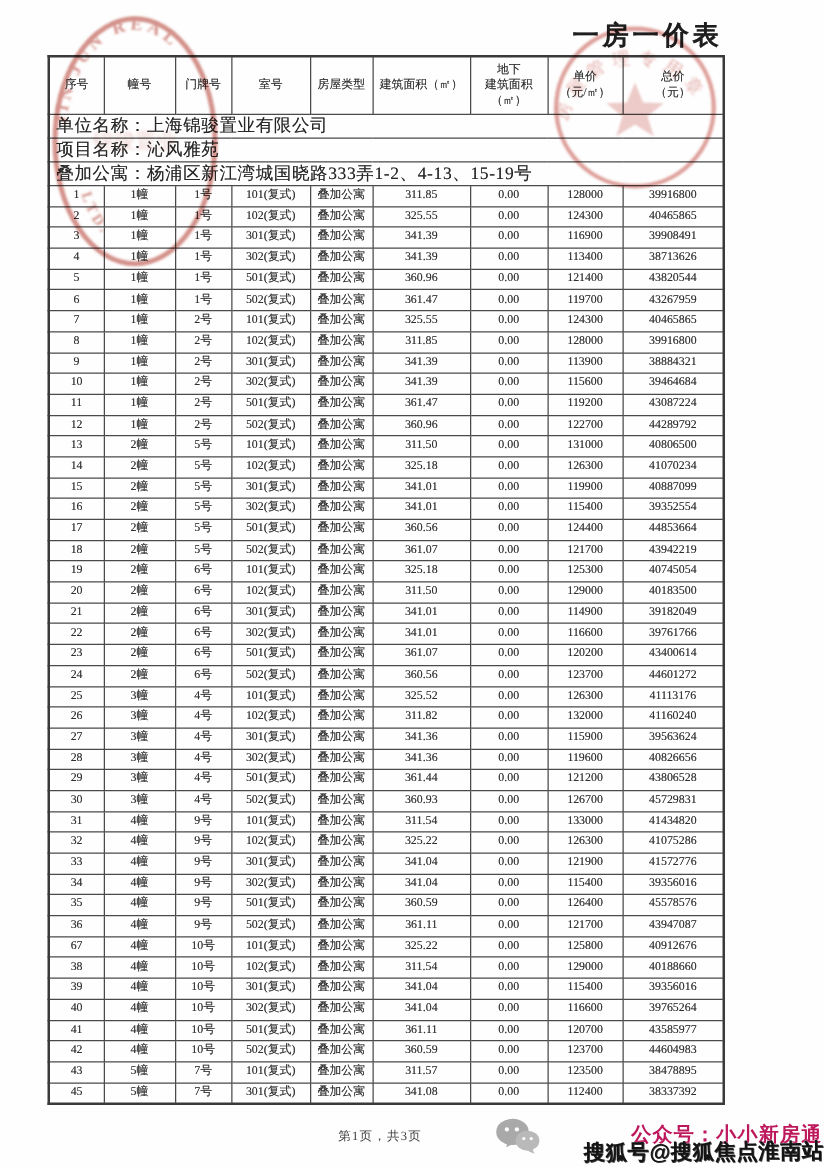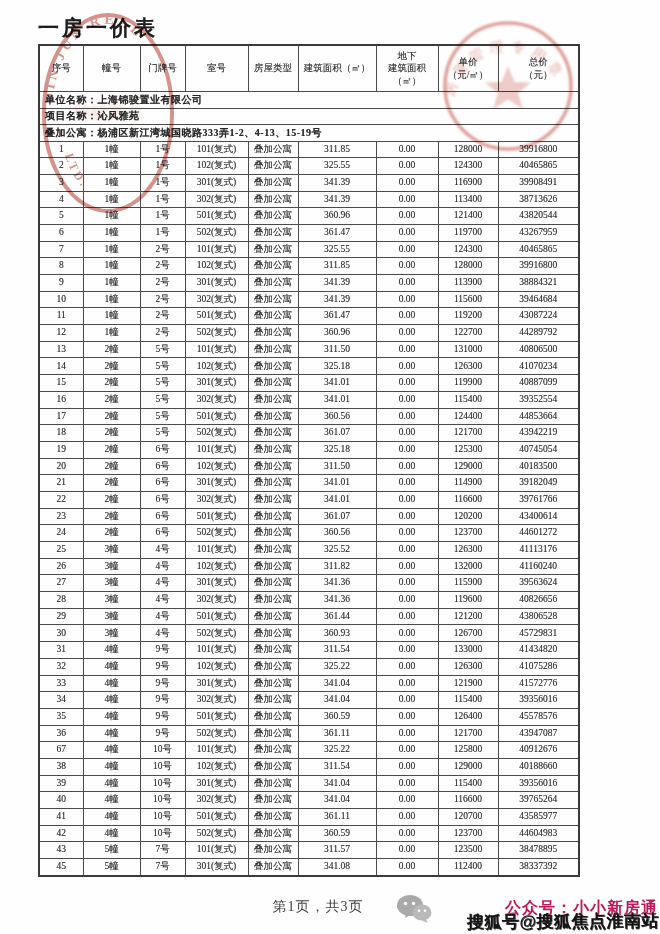--- a/index.html
+++ b/index.html
@@ -2,48 +2,48 @@
 <html><head>
 <meta charset="utf-8">
 <style>
   html,body{margin:0;padding:0;}
   body{background:#ffffff;}
   .page{
     position:relative;width:660px;height:934px;background:#fefefe;overflow:hidden;
     font-family:"Liberation Serif","DejaVu Serif",serif;color:#2b2b2b;
   }
   .doc-title{
-    position:absolute;top:14px;left:38px;width:540px;text-align:left;
+    position:absolute;top:14px;left:38px;width:540px;text-align:right;
     font-size:21px;font-weight:bold;letter-spacing:3px;color:#1e1e1e;
     text-shadow:0 0 .5px rgba(0,0,0,.45);
   }
   table.price-table{
     position:absolute;top:44px;left:38px;width:540px;
     border-collapse:collapse;table-layout:fixed;
     border:2px solid #3a3a3a;
   }
   .price-table td,.price-table th{
     border:1px solid #4a4a4a;padding:0;text-align:center;vertical-align:middle;
     color:#303030;text-shadow:0 0 .4px rgba(40,40,40,.5);
     overflow:hidden;
   }
   .price-table td.info-cell{
     height:15.5px;text-align:left;padding:0 0 0 5px;
-    font-size:10px;font-weight:bold;letter-spacing:.5px;color:#262626;
+    font-size:14px;font-weight:normal;letter-spacing:.5px;color:#262626;
   }
   .price-table th{
     height:45px;font-size:9.5px;font-weight:normal;line-height:1.3;
     white-space:pre-line;
   }
   .price-table tbody.data td{
     height:15.7px;font-size:9.5px;line-height:1;
   }
   .page-footer{
-    position:absolute;left:48px;bottom:18px;width:540px;text-align:center;
-    font-size:14px;letter-spacing:1px;color:#3c3c3c;
+    position:absolute;left:34px;bottom:18px;width:540px;text-align:center;
+    font-size:10px;letter-spacing:1px;color:#3c3c3c;
   }
   .stamp{position:absolute;pointer-events:none;mix-blend-mode:multiply;}
   .stamp-left{left:30px;top:6px;opacity:.55;}
   .stamp-right{left:438px;top:14px;opacity:.5;}
   .watermark{position:absolute;right:0;bottom:0;height:40px;width:250px;}
   .wm-gray{
     position:absolute;right:2px;bottom:15px;white-space:nowrap;
     font-family:"Liberation Sans","DejaVu Sans",sans-serif;
     font-size:16px;font-weight:bold;color:#be185d;letter-spacing:1px;
   }

